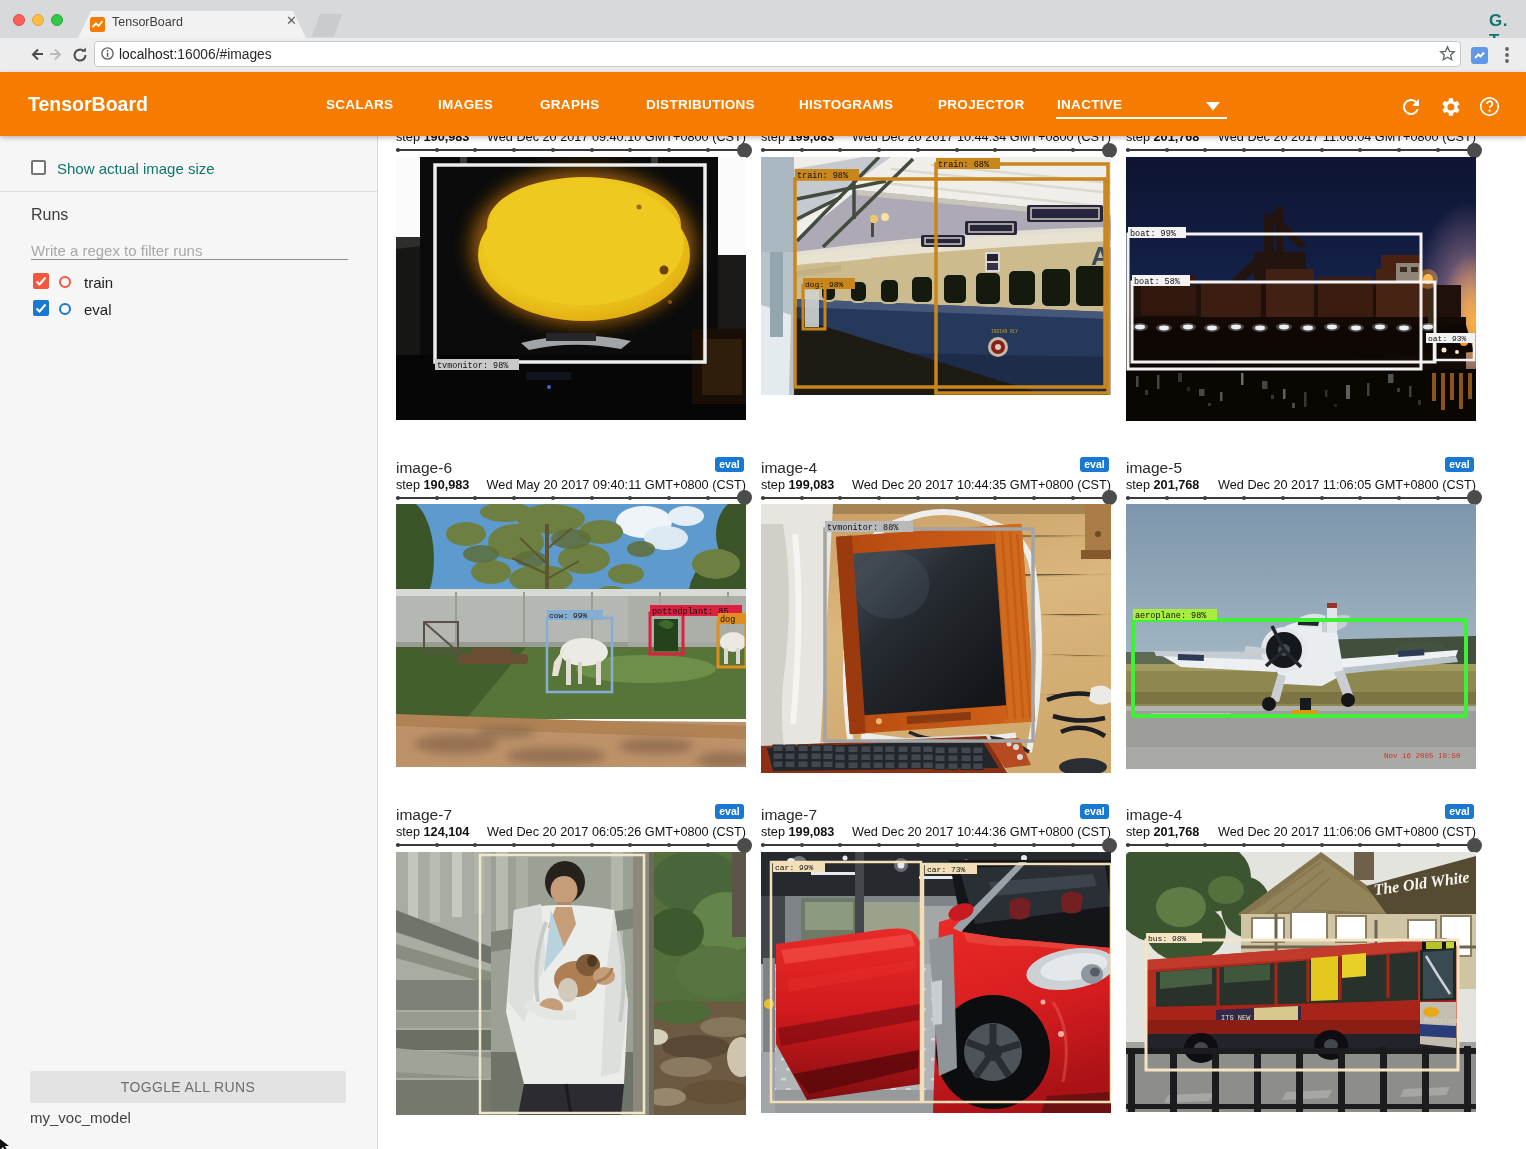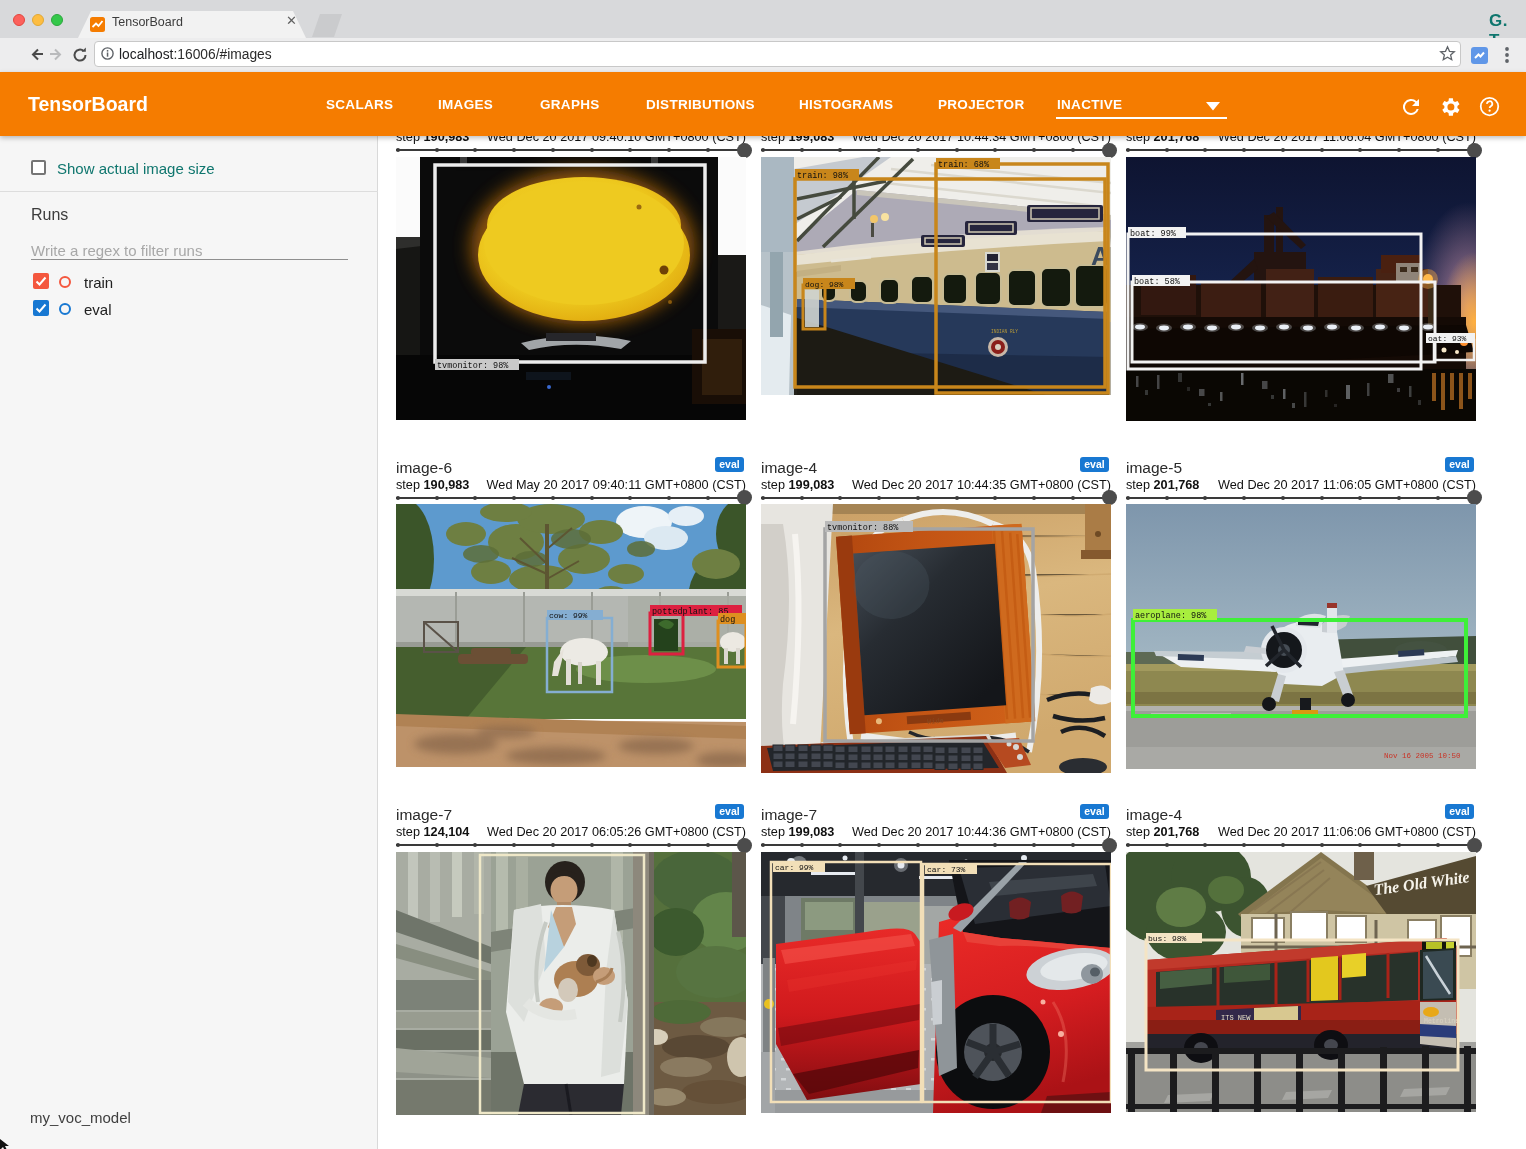--- a/index.html
+++ b/index.html
@@ -151,20 +151,21 @@
   </div>
   <div class="abs runcircle" style="top:140px;border-color:#f4573e"></div>
   <div class="abs runlabel" style="top:138px">train</div>
   <div class="abs runcb" style="top:164px;background:#1878d2">
     <svg width="16" height="16">
           <polyline points="3.5,8.5 6.5,11.5 12.5,4.5" stroke="#fff" stroke-width="2" fill="none"></polyline>
         </svg>
   </div>
   <div class="abs runcircle" style="top:167px;border-color:#1878d2"></div>
   <div class="abs runlabel" style="top:165px">eval</div>
+  <div class="abs" id="togglebtn">TOGGLE ALL RUNS</div>
   <div class="abs" id="mvm">my_voc_model</div>
   <svg class="abs" style="left:0px;top:1003px" width="12" height="12">
         <polygon points="0,0 0,11 3,8 5,12 7,11 5,7 9,7" fill="#111"></polygon>
       </svg>
 </div>
 
 <div id="cards">
 <div class="abs ctitle" style="left:396px;top:111.4px">image-0</div>
 <div class="abs badge" style="left:715px;top:109.4px">eval</div>
 <div class="abs cstep" style="left:396px;top:130.4px">step <b>190,983</b></div>

